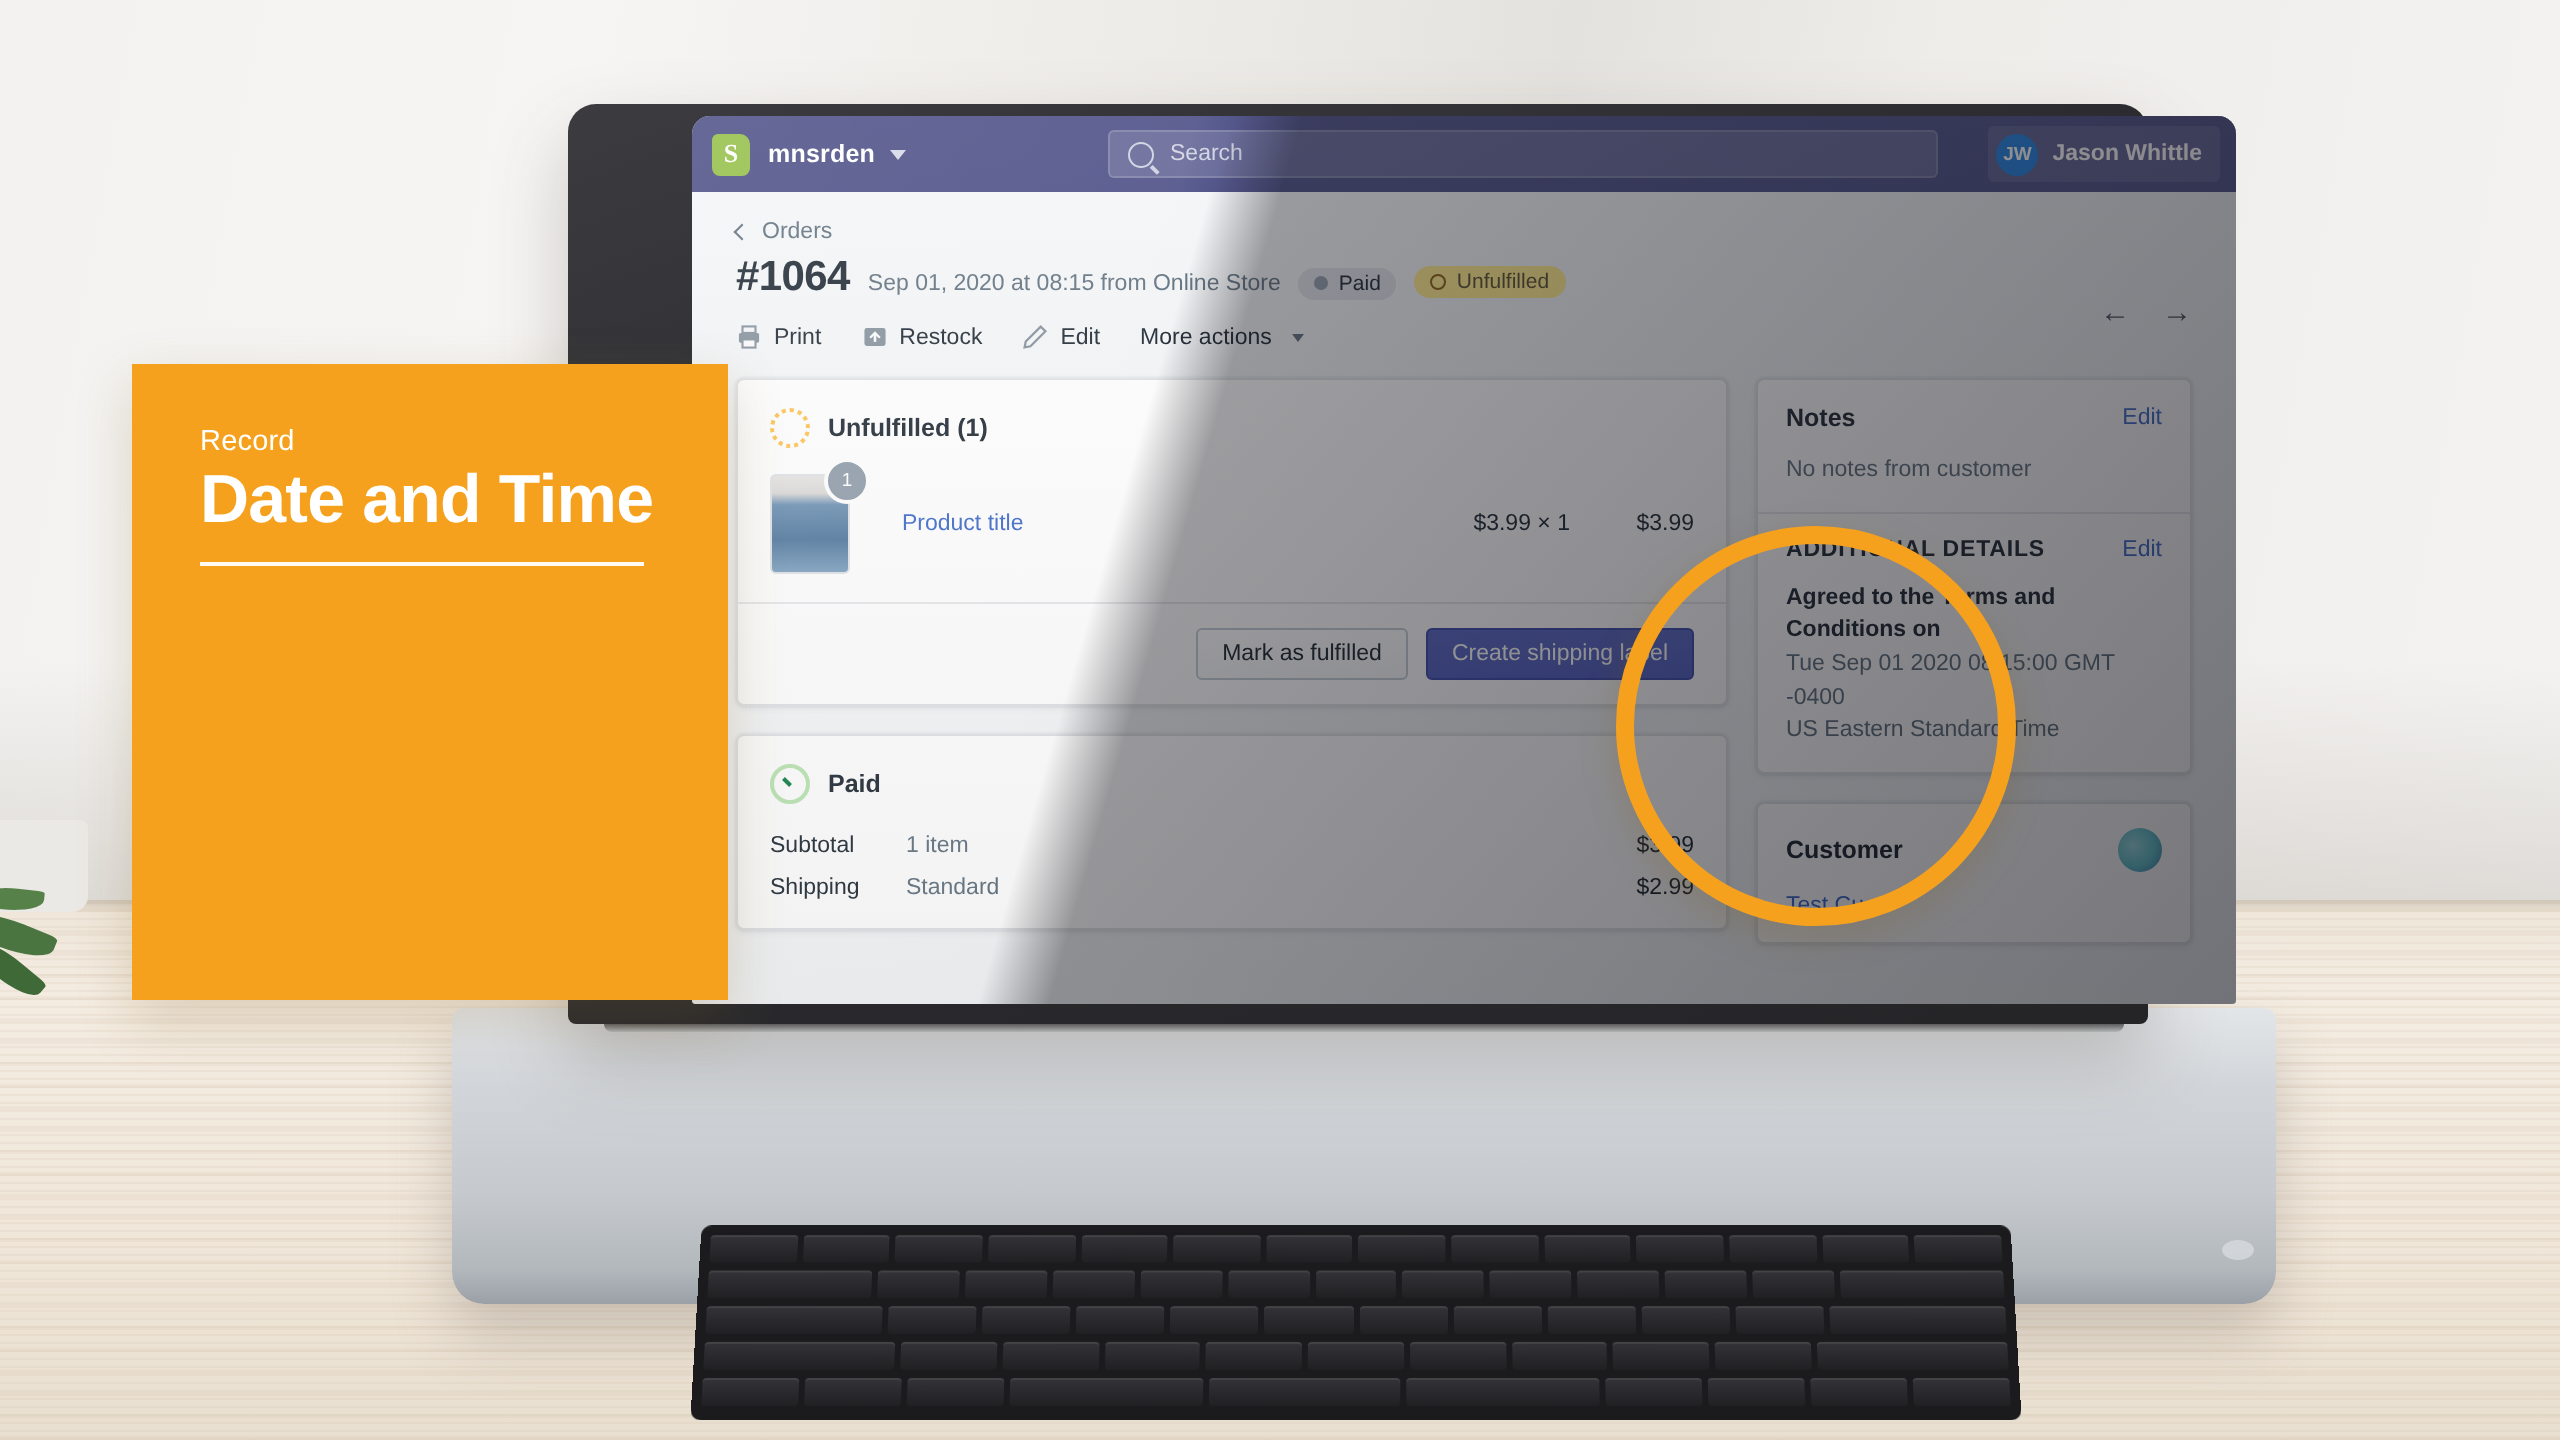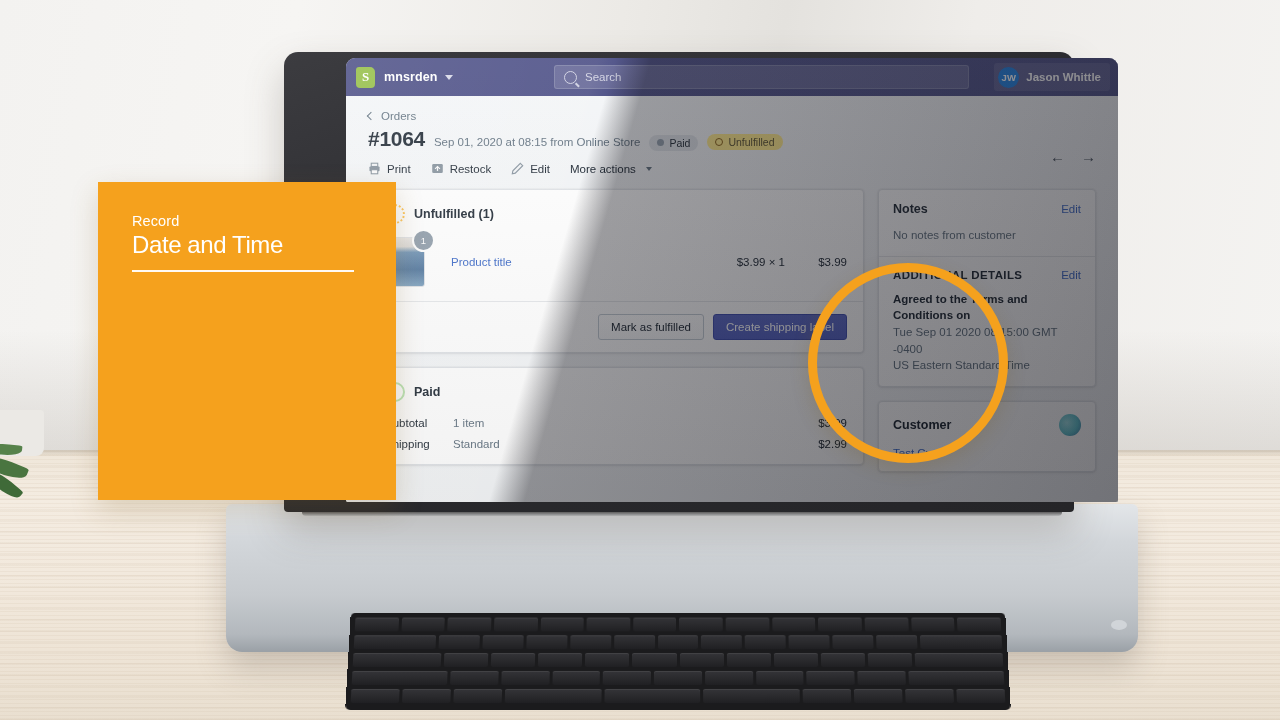--- a/index.html
+++ b/index.html
@@ -192,25 +192,24 @@
   .glare2{
     position:absolute;inset:0;pointer-events:none;
     background:linear-gradient(180deg, rgba(255,255,255,0.05), rgba(0,0,0,0.05));
   }
 
   
   .promo{
     position:absolute;left:66px;top:182px;width:298px;height:318px;
     background:#f5a11d;color:#fff;
     box-shadow:0 10px 26px rgba(130,100,40,0.22);
-    margin-left:32px;
   }
   .promo-inner{padding:31px 34px 0 34px;}
   .promo-eyebrow{font-size:14.5px;font-weight:400;letter-spacing:.1px;}
-  .promo-title{font-size:24px;font-weight:400;letter-spacing:-.4px;margin-top:2px;}
+  .promo-title{font-size:34px;font-weight:700;letter-spacing:-.4px;margin-top:2px;}
   .promo-rule{height:2px;background:#fff;width:222px;margin:11px 0 22px 0;opacity:.95;}
   .promo-body{font-size:17px;font-weight:700;line-height:1.55;letter-spacing:-.1px;}
   .promo-overlap{
     position:absolute;left:296px;top:182px;width:68px;height:318px;
     background:rgba(245,161,29,0.90);pointer-events:none;
   }
 
   
   .magnifier{
     position:absolute;left:808px;top:263px;width:200px;height:200px;

